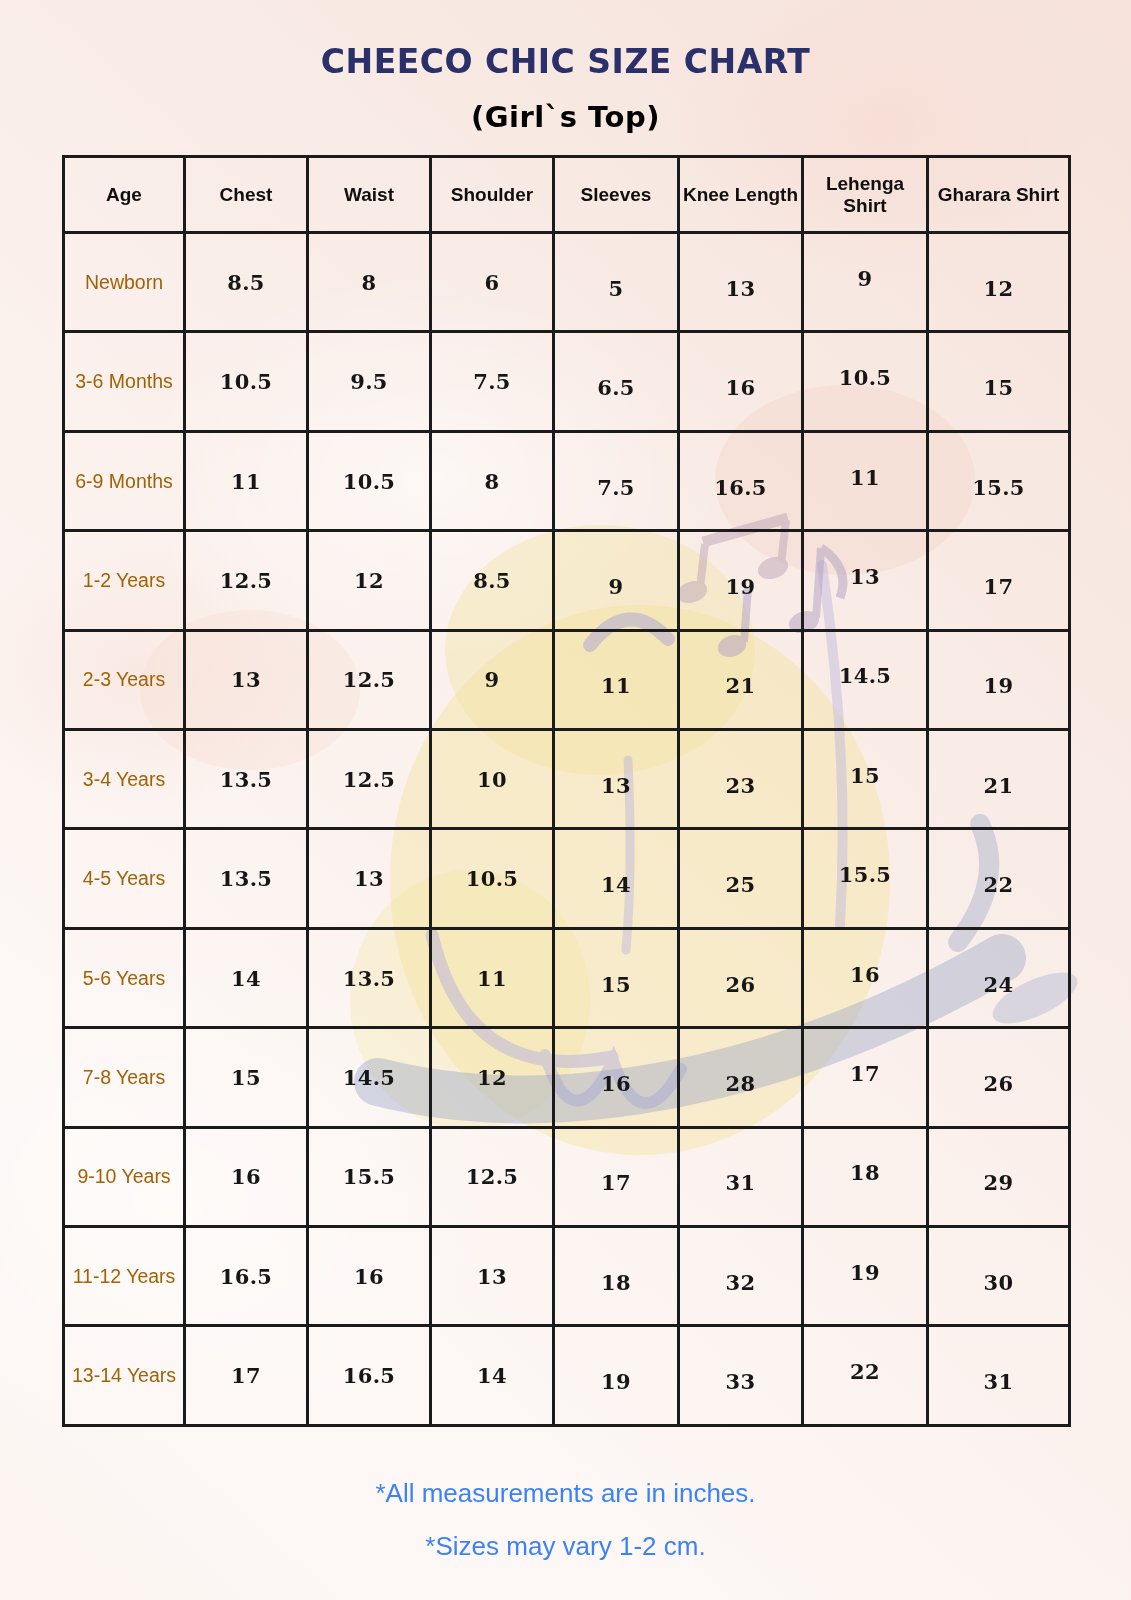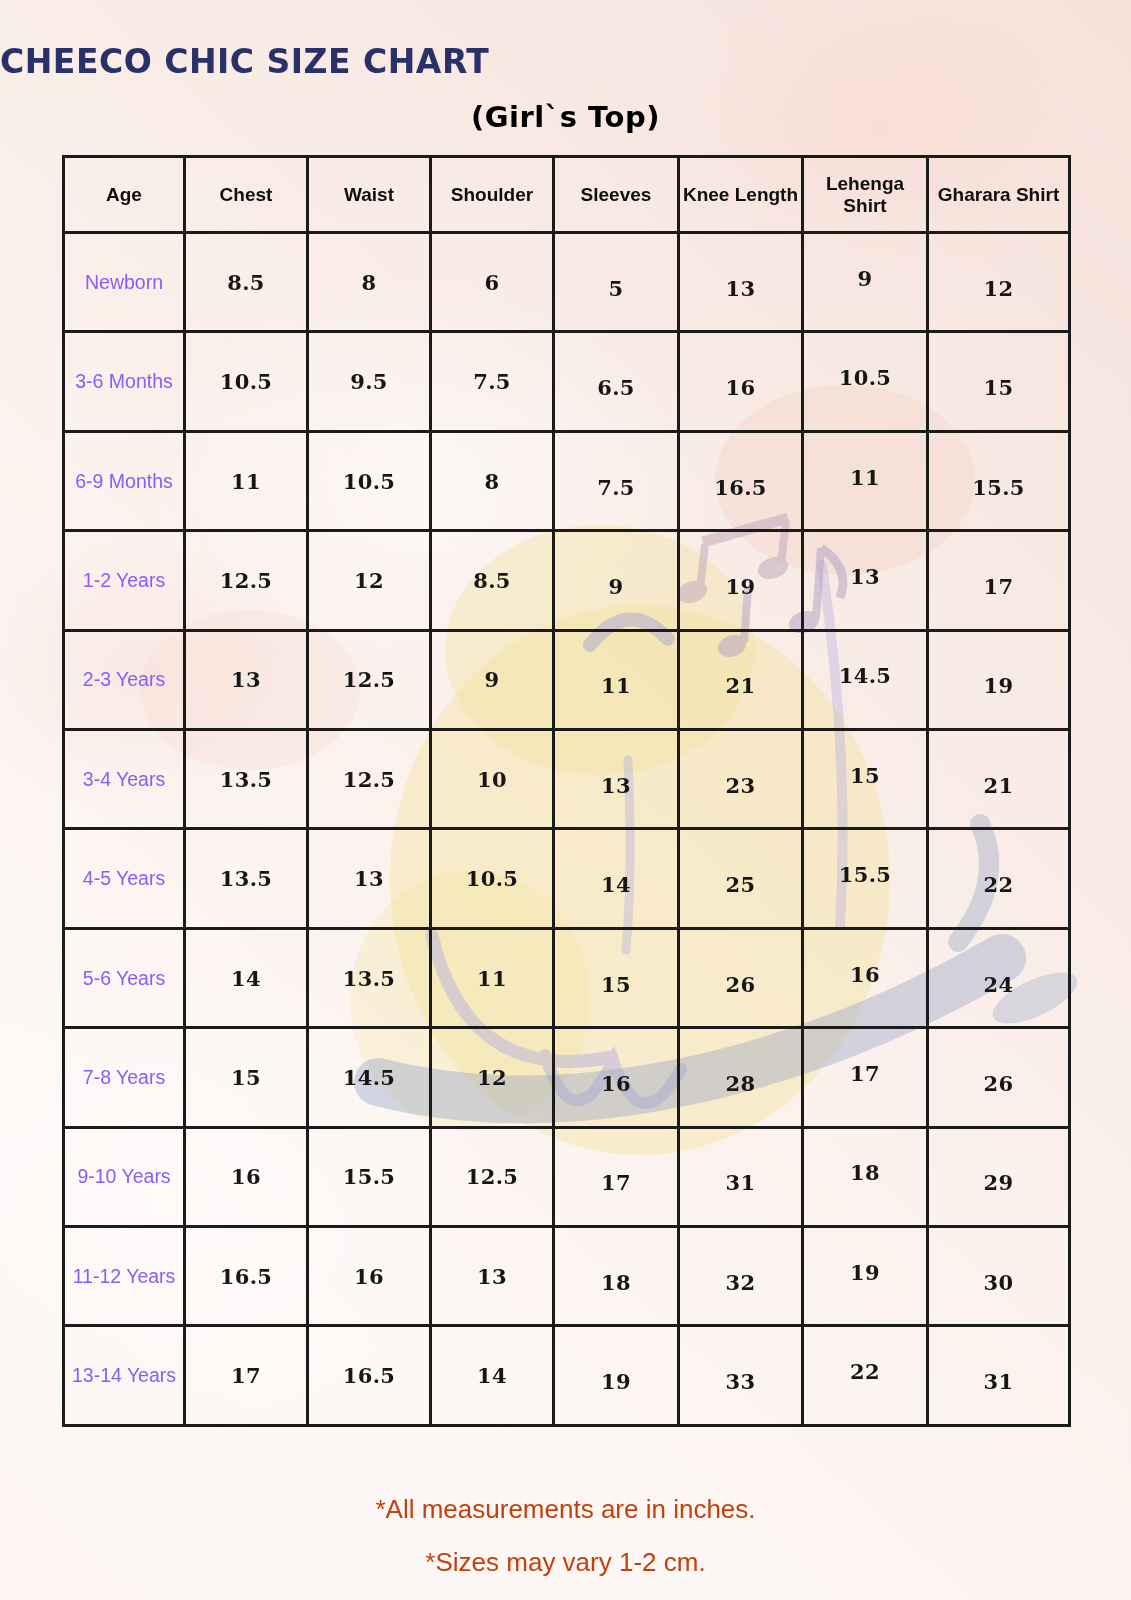--- a/index.html
+++ b/index.html
@@ -11,52 +11,52 @@
   .texture{
     position:absolute;inset:0;pointer-events:none;
     background:
       radial-gradient(ellipse 420px 300px at 38% 30%, rgba(255,255,255,.55), rgba(255,255,255,0) 70%),
       radial-gradient(ellipse 500px 380px at 15% 75%, rgba(255,255,255,.40), rgba(255,255,255,0) 70%),
       radial-gradient(ellipse 300px 220px at 78% 8%,  rgba(246,216,206,.50), rgba(246,216,206,0) 70%),
       radial-gradient(ellipse 260px 200px at 12% 42%, rgba(247,221,213,.45), rgba(247,221,213,0) 70%);
   }
   .watermark{position:absolute;inset:0;}
   .page-title{
-    position:absolute;top:42px;left:0;width:100%;
+    position:absolute;top:42px;left:0;width:100%;text-align:center;
     font:700 33px "DejaVu Sans",sans-serif;color:#2a3069;letter-spacing:.5px;
   }
   .page-subtitle{
     position:absolute;top:100px;left:0;width:100%;text-align:center;
     font:700 29px "DejaVu Sans",sans-serif;color:#000000;letter-spacing:.5px;
   }
   table.size-chart{
     position:absolute;left:62px;top:155px;width:1006px;height:1272px;
     border-collapse:collapse;table-layout:fixed;background:transparent;
   }
   .size-chart th,.size-chart td{
     border:3px solid #1b1b1b;text-align:center;vertical-align:middle;padding:0;
     overflow:hidden;
   }
   .size-chart thead th{
     height:73px;font:700 19px "Liberation Sans",sans-serif;color:#0f0f0f;
   }
   .size-chart tbody td:first-child{
-    font:400 19.5px "Liberation Sans",sans-serif;color:#8b5cf6;
+    font:400 19.5px "Liberation Sans",sans-serif;color:#a16207;
   }
   .size-chart tbody td:not(:first-child){
     font:700 21px "DejaVu Serif",serif;color:#161616;letter-spacing:.3px;
   }
   .size-chart td .val{display:inline-block;}
   .size-chart tbody td:nth-child(5) .val,
   .size-chart tbody td:nth-child(6) .val,
   .size-chart tbody td:nth-child(8) .val{transform:translateY(6px);}
   .size-chart tbody td:nth-child(7) .val{transform:translateY(-4px);}
   .notes{
     position:absolute;top:1478px;left:0;width:100%;text-align:center;
-    font:400 26px "Liberation Sans",sans-serif;color:#c2410c;margin-top:16px;
+    font:400 26px "Liberation Sans",sans-serif;color:#3b82f6;
   }
   .notes p{margin:0 0 22px 0;}
 </style>
 </head>
 <body>
 
 <div class="texture"></div>
 
 <svg class="watermark" viewBox="0 0 1131 1600" width="1131" height="1600" xmlns="http://www.w3.org/2000/svg">
   <ellipse cx="845" cy="480" rx="130" ry="95" fill="#f3d4c9" opacity="0.40"></ellipse>

